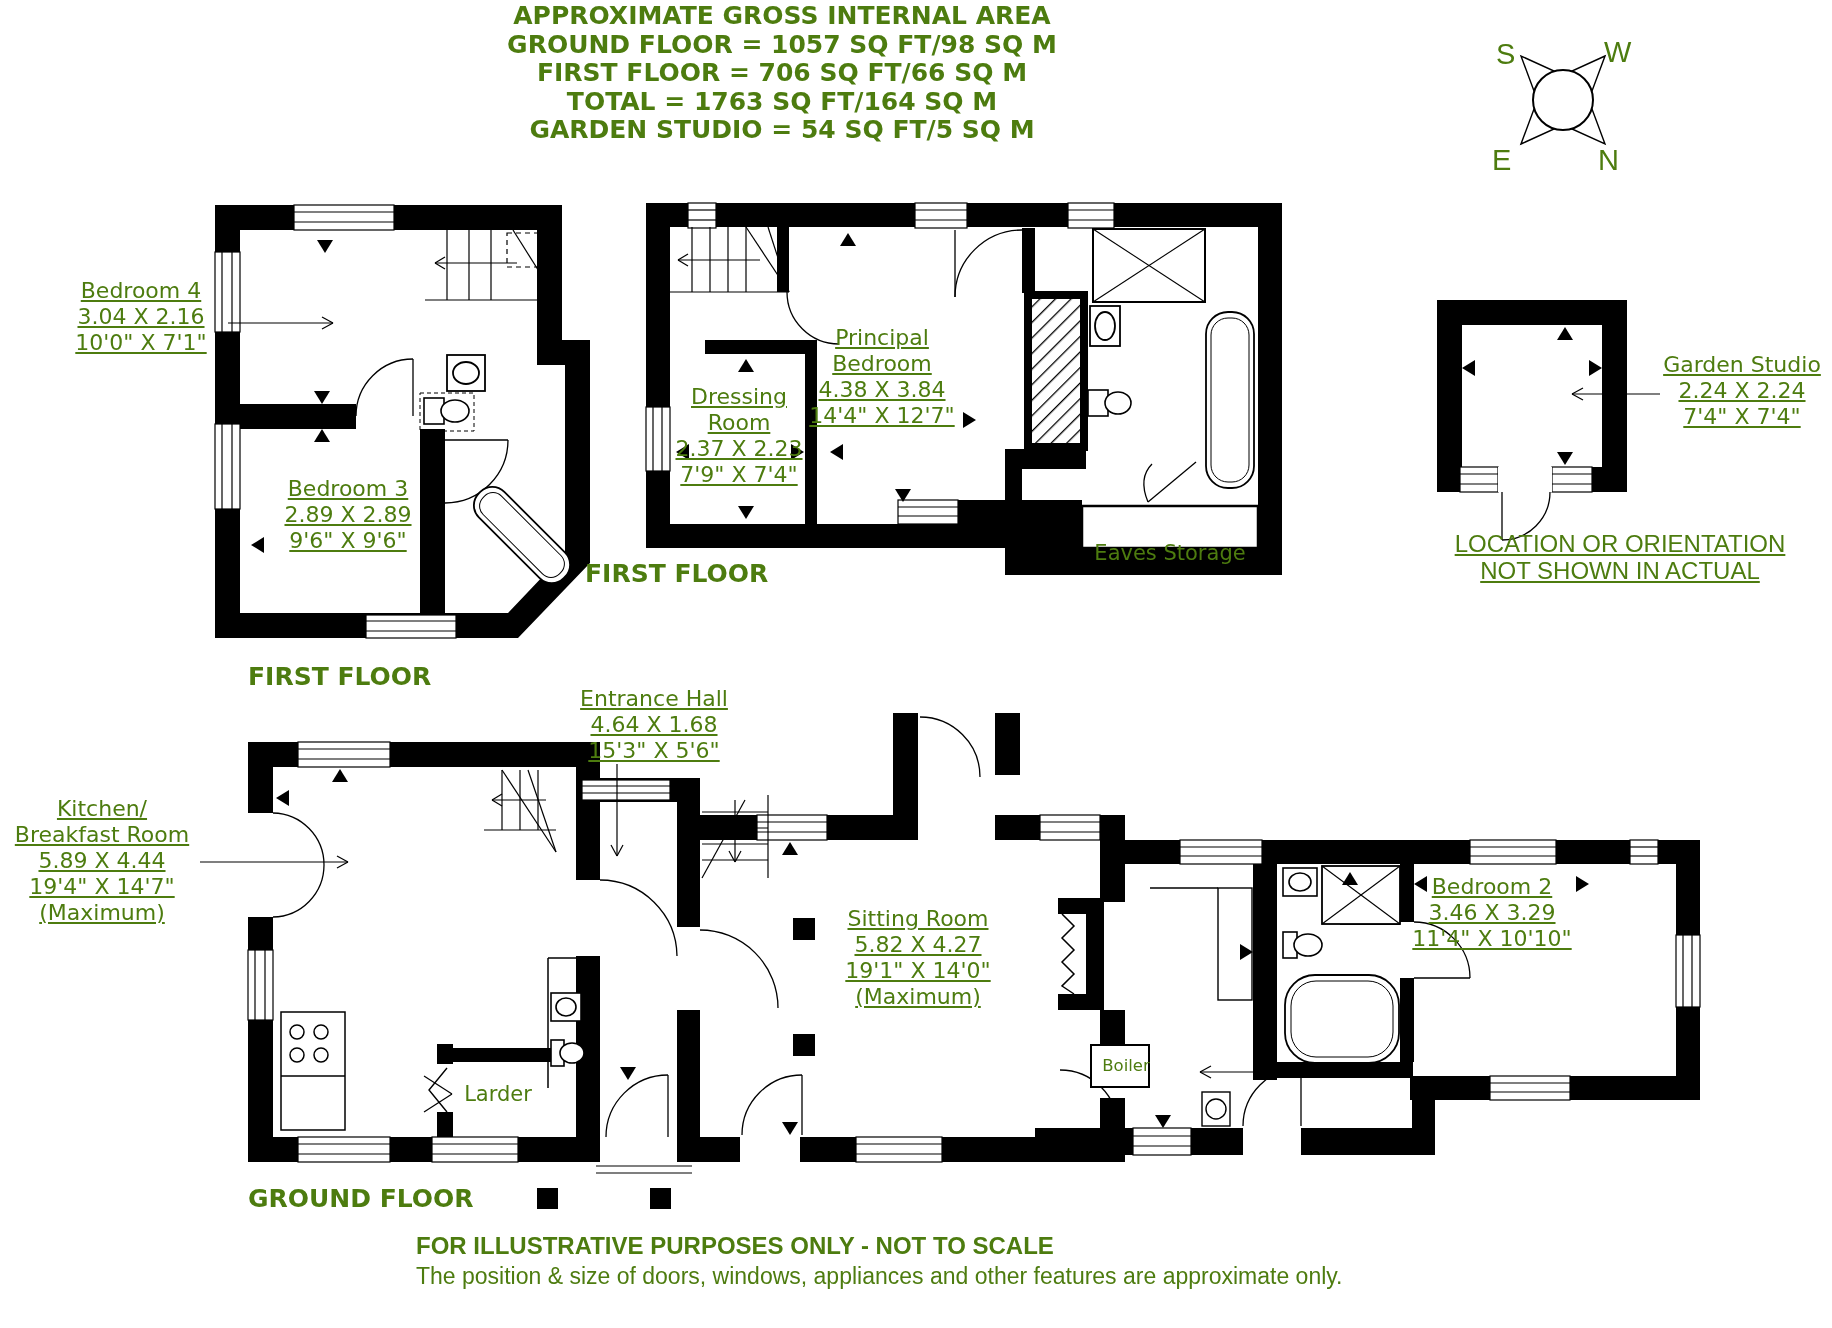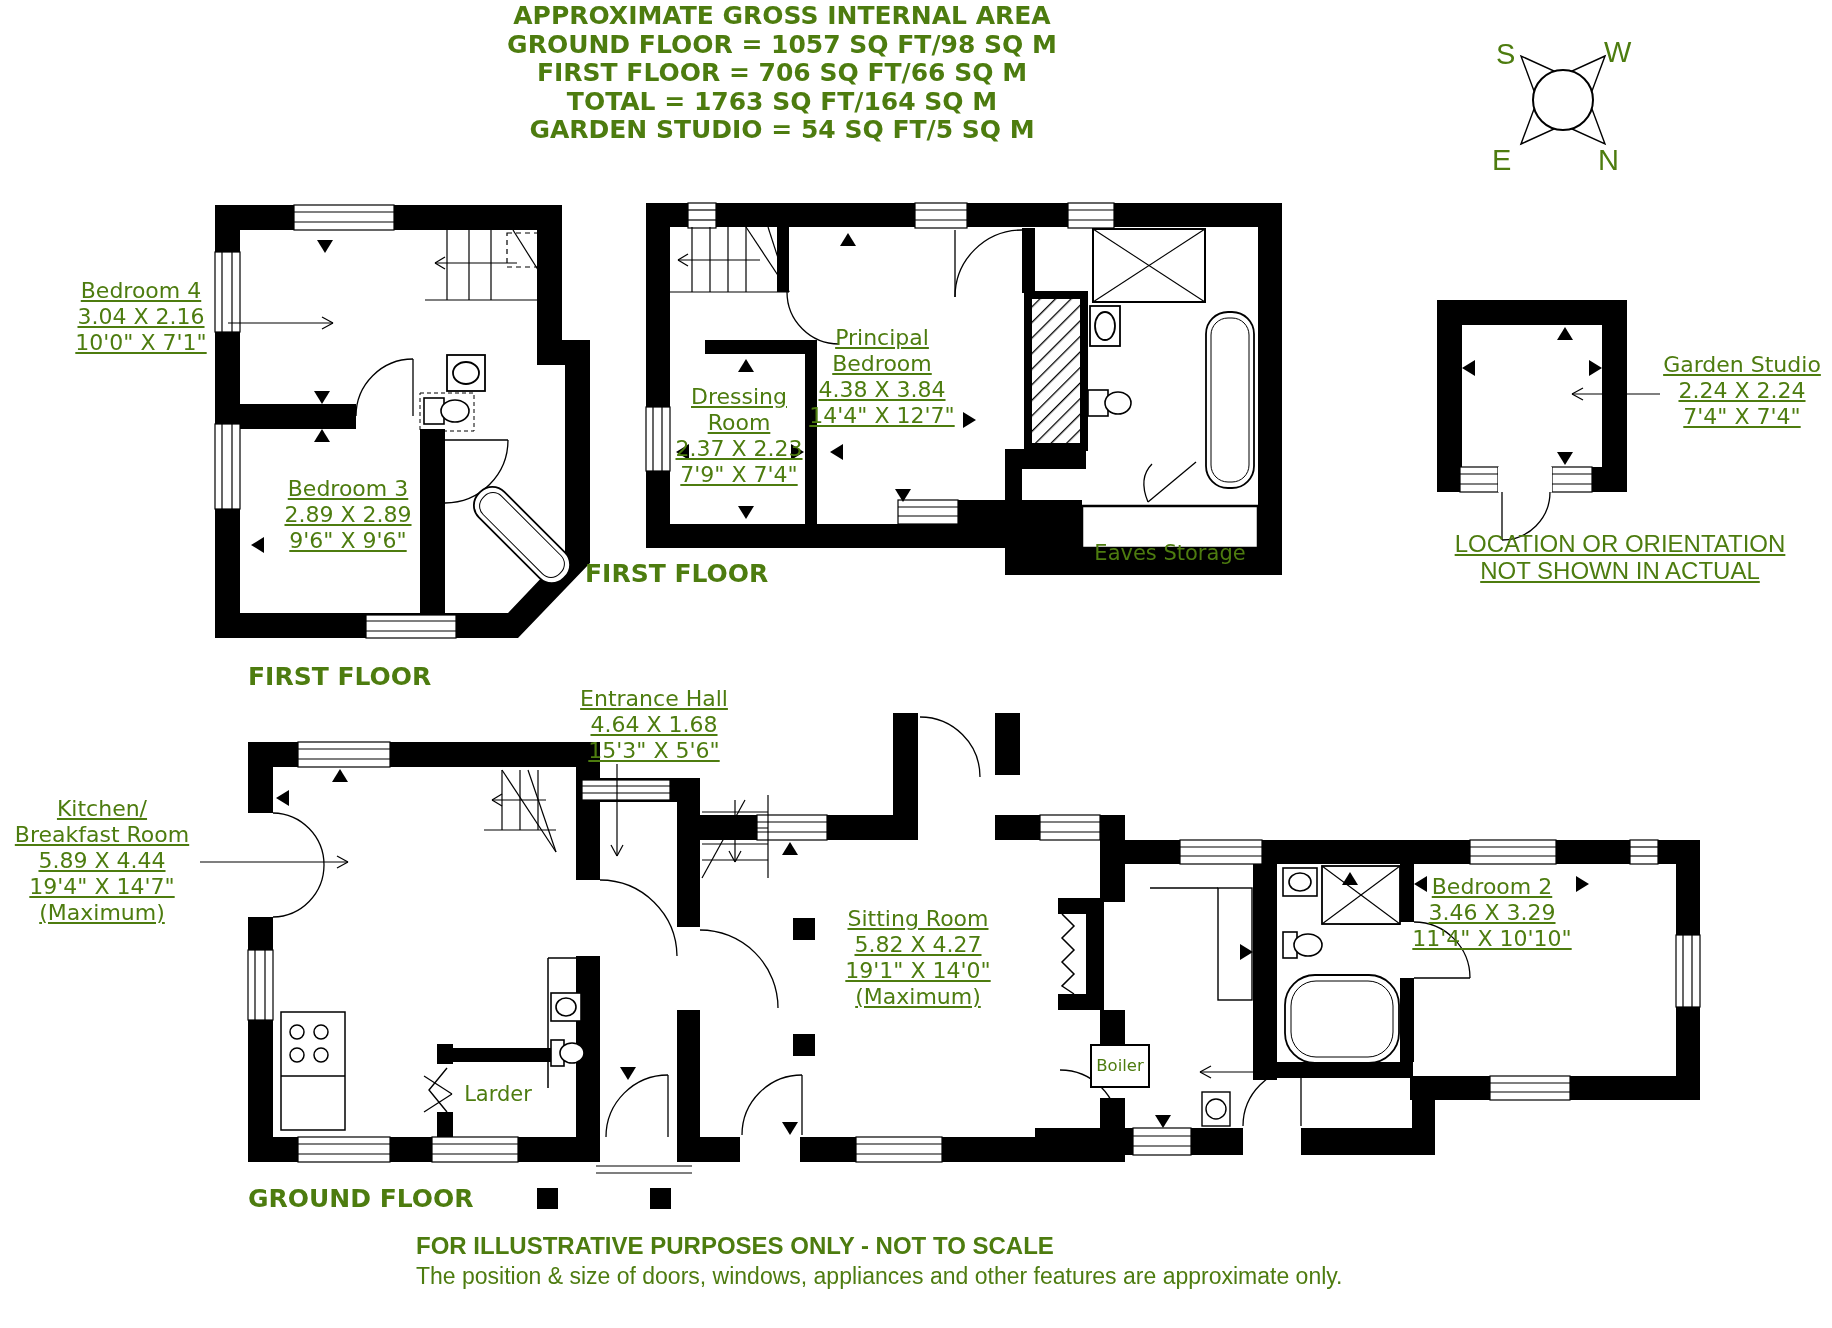--- a/index.html
+++ b/index.html
@@ -524,21 +524,21 @@
 </div>
 
 <div class="lbl" style="left:1398px;top:874px;width:188px;">
   <div>Bedroom 2</div>
   <div>3.46 X 3.29</div>
   <div>11'4" X 10'10"</div>
 </div>
 
 
 <div class="boxlbl" style="left:456px;top:1082px;width:84px;font-size:21px;">Larder</div>
-<div class="boxlbl" style="left:1091px;top:1056px;width:58px;font-size:16.5px;">Boiler</div>
+<div class="boxlbl" style="left:1091px;top:1056px;width:58px;font-size:16.5px;padding-left:6px;">Boiler</div>
 
 <div class="floorlbl" style="left:248px;top:1184px;">GROUND FLOOR</div>
 
 <div class="footer">
   <div class="f1">FOR ILLUSTRATIVE PURPOSES ONLY - NOT TO SCALE</div>
   <div>The position &amp; size of doors, windows, appliances and other features are approximate only.</div>
 </div>
 
 </div>
 

